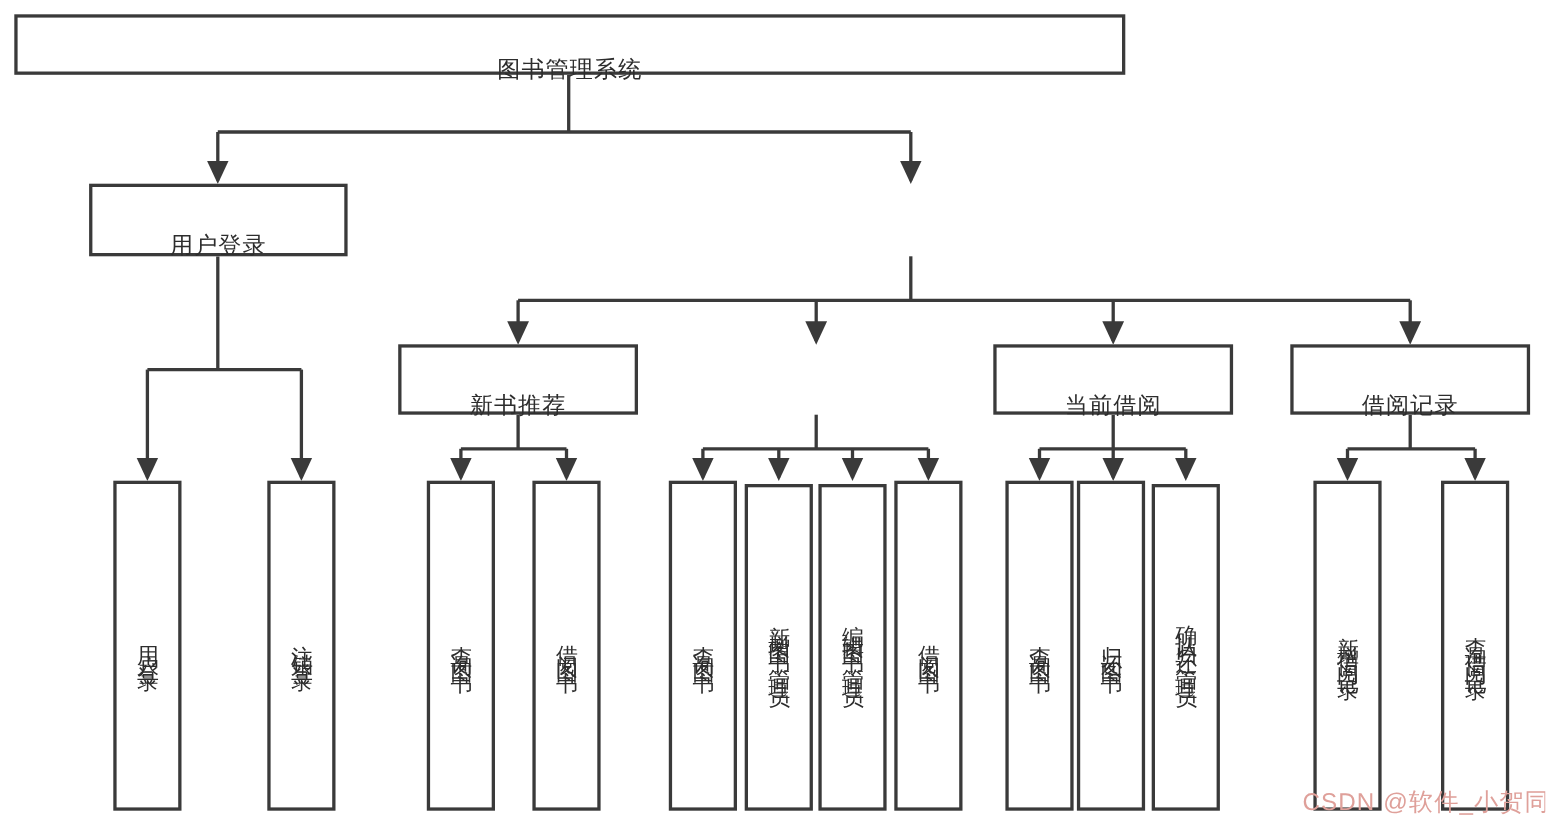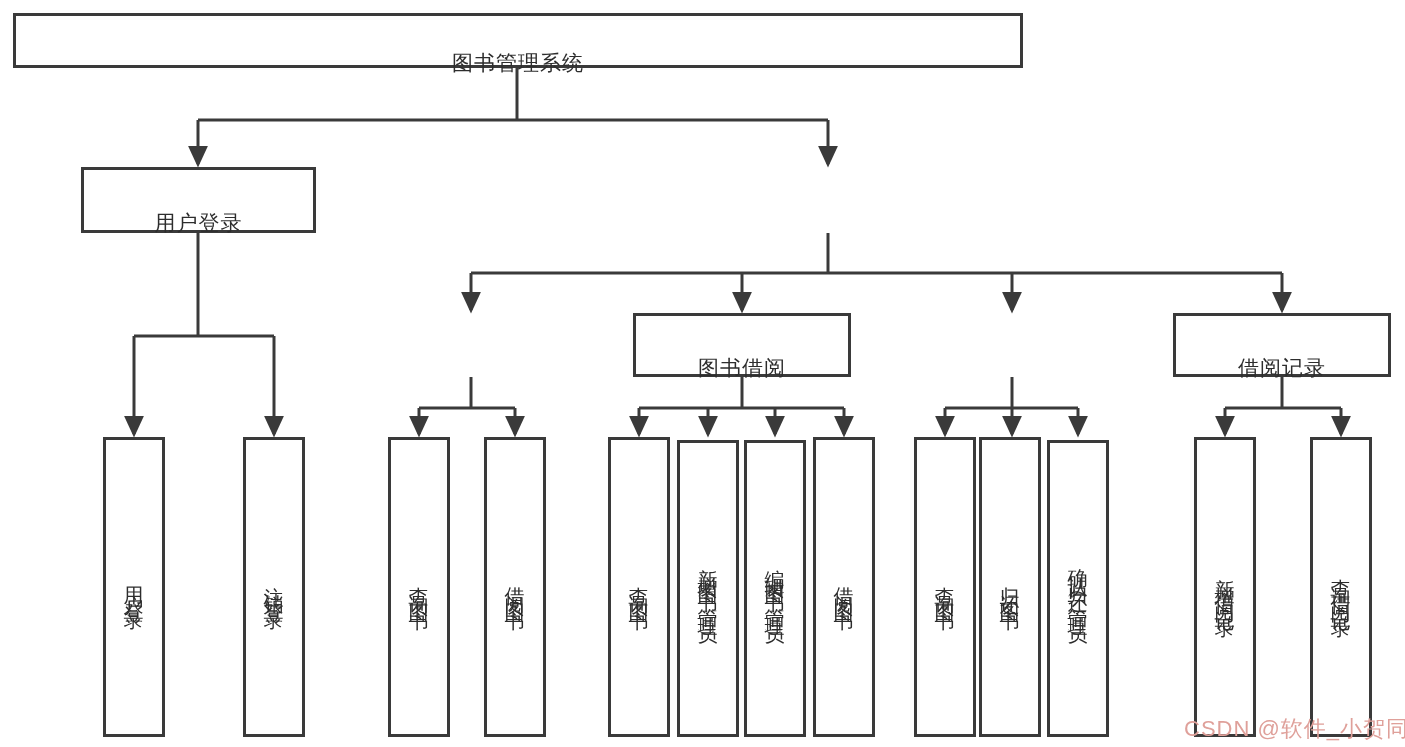--- a/index.html
+++ b/index.html
@@ -104,22 +104,25 @@
   </svg>
 
   <div class="node h-node" style="left:13px;top:13px;width:1010px;height:55px">
     <span>图书管理系统</span>
   </div>
 
   <div class="node h-node" style="left:81px;top:167px;width:235px;height:66px">
     <span>用户登录</span>
   </div>
 
-  <div class="node h-node" style="left:633px;top:313px;width:218px;height:64px">
-    <span>图书借阅</span>
+  <div class="node h-node" style="left:362px;top:313px;width:218px;height:64px">
+    <span>新书推荐</span>
+  </div>
+  <div class="node h-node" style="left:903px;top:313px;width:218px;height:64px">
+    <span>当前借阅</span>
   </div>
   <div class="node h-node" style="left:1173px;top:313px;width:218px;height:64px">
     <span>借阅记录</span>
   </div>
 
   <div class="node v-node" style="left:103px;top:437px">
     <span>用户登录</span>
   </div>
   <div class="node v-node" style="left:243px;top:437px">
     <span>注销登录</span>

